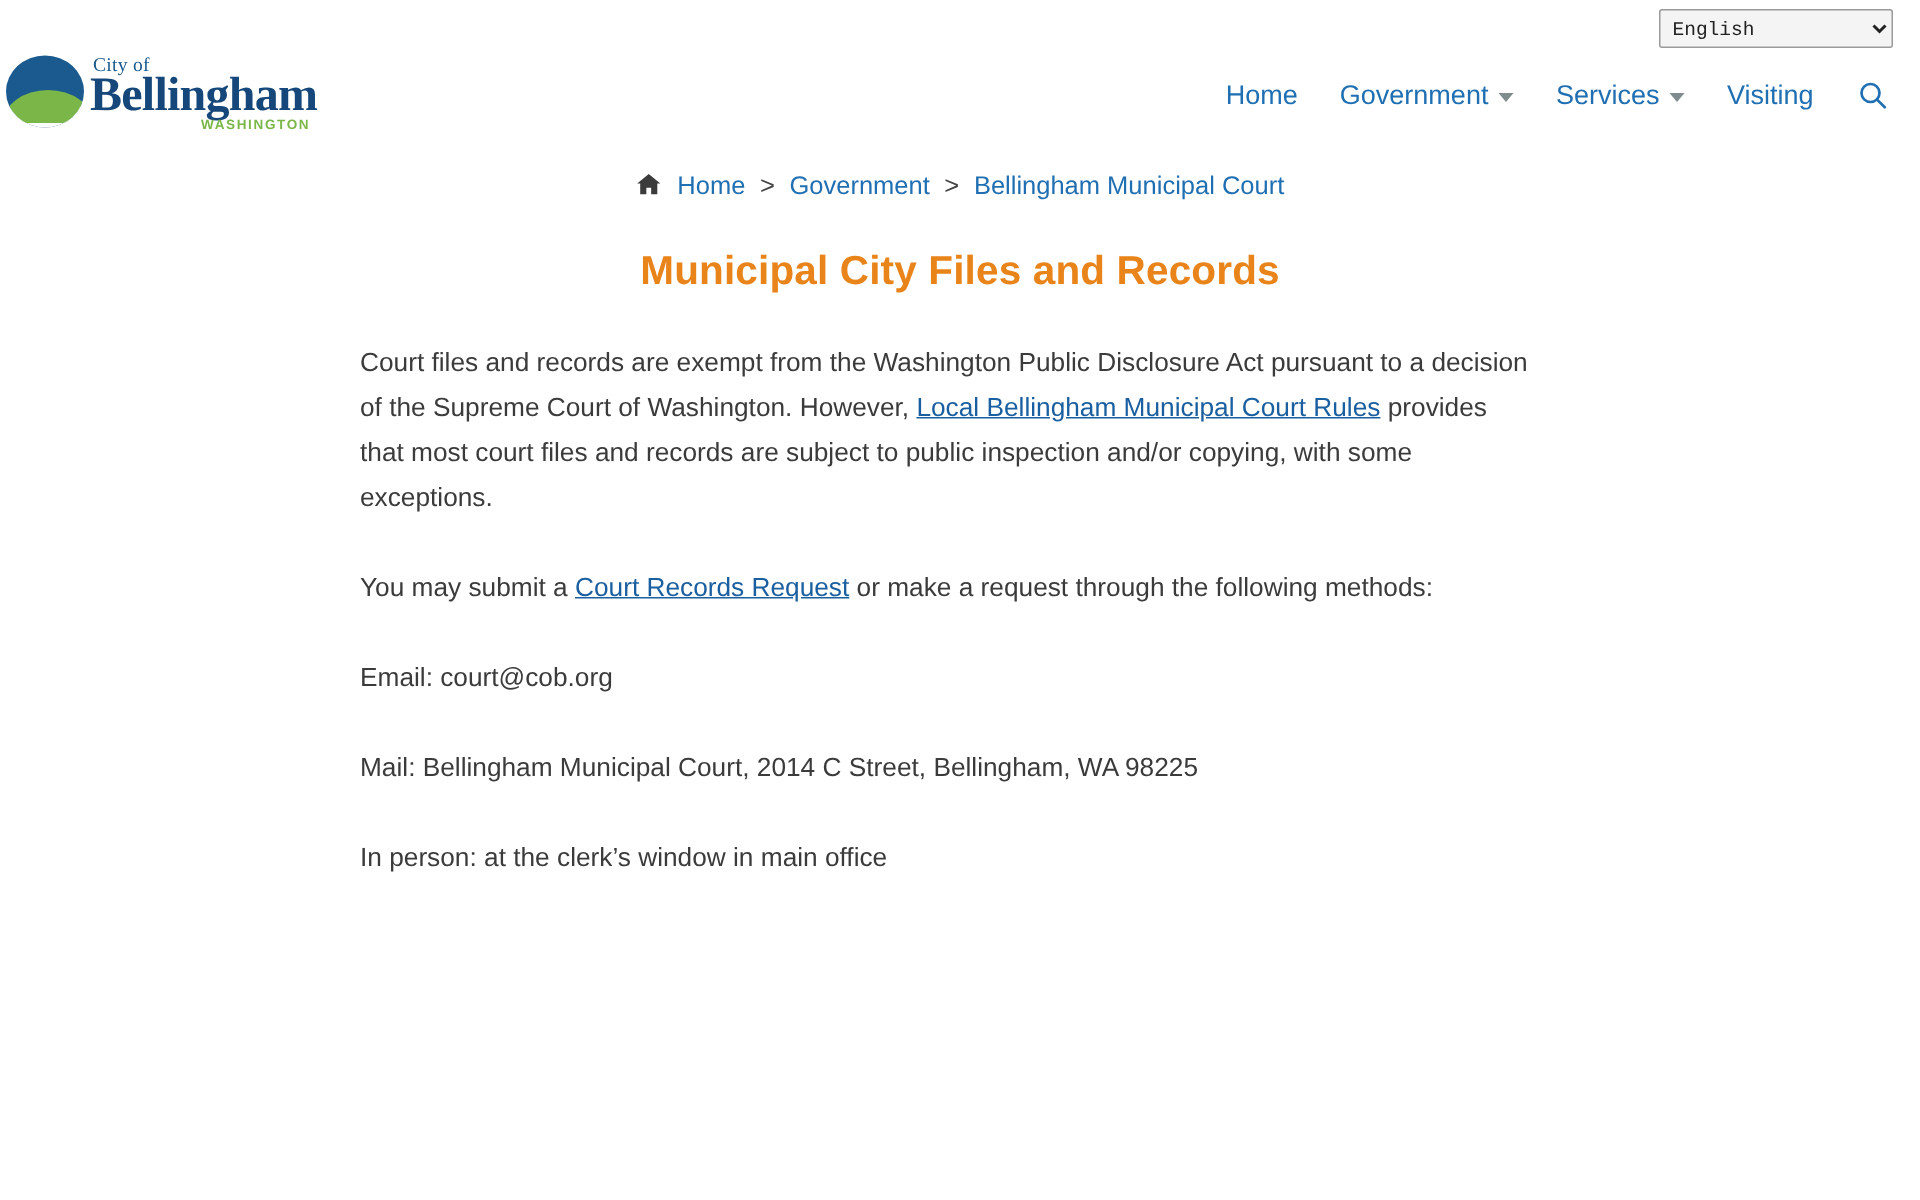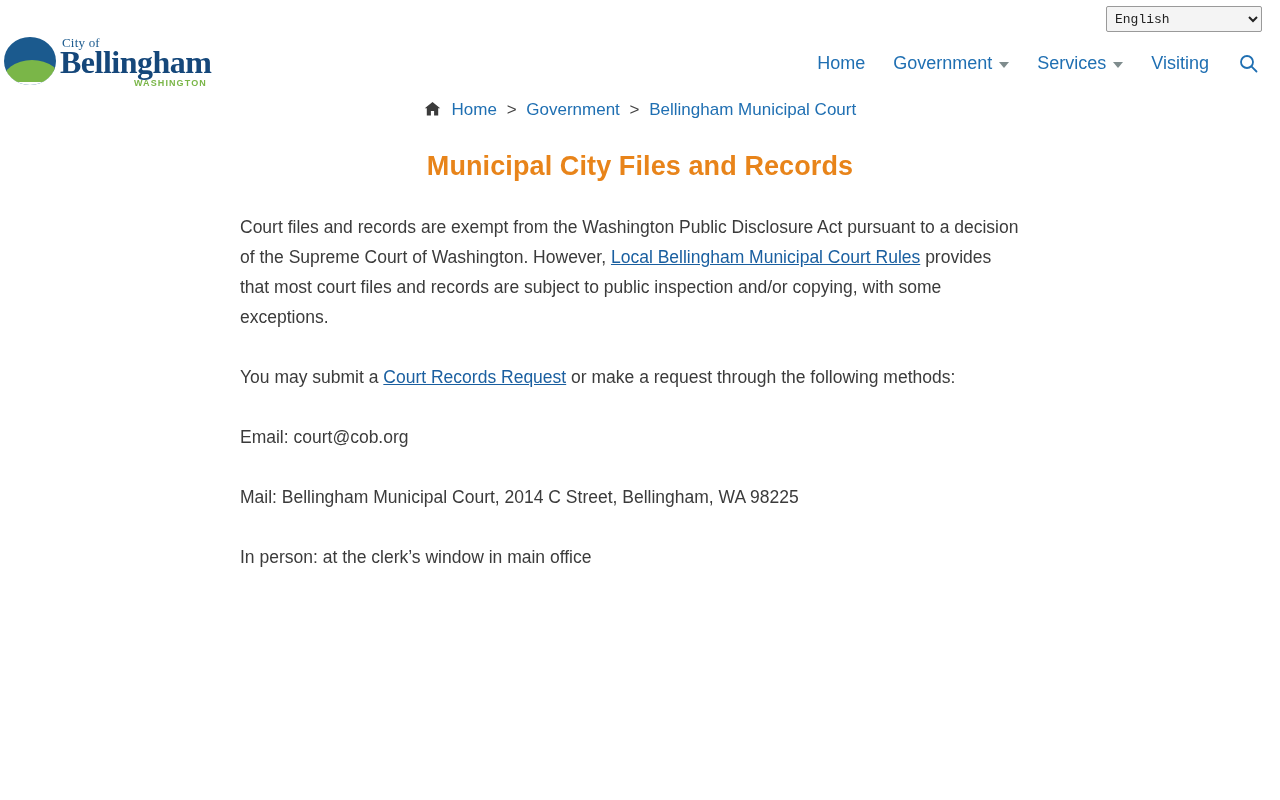--- a/index.html
+++ b/index.html
@@ -139,21 +139,21 @@
     display: flex;
     align-items: center;
   }
   .search-btn svg { display: block; }
 
   
   .breadcrumb {
     text-align: center;
     font-size: 17px;
     color: #555;
-    margin-top: 2px;
+    margin-top: 16px;
     line-height: 24px;
   }
   .breadcrumb .home-icon {
     display: inline-block;
     vertical-align: -2px;
     margin-right: 6px;
   }
   .breadcrumb a {
     color: #1f6fb2;
     text-decoration: none;

